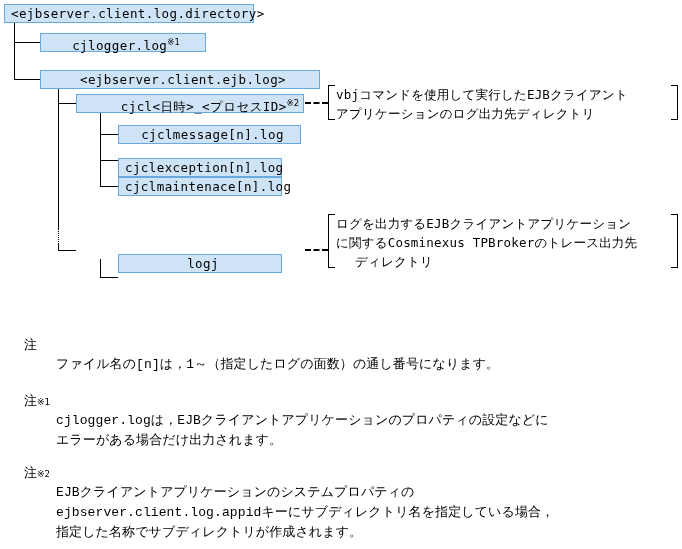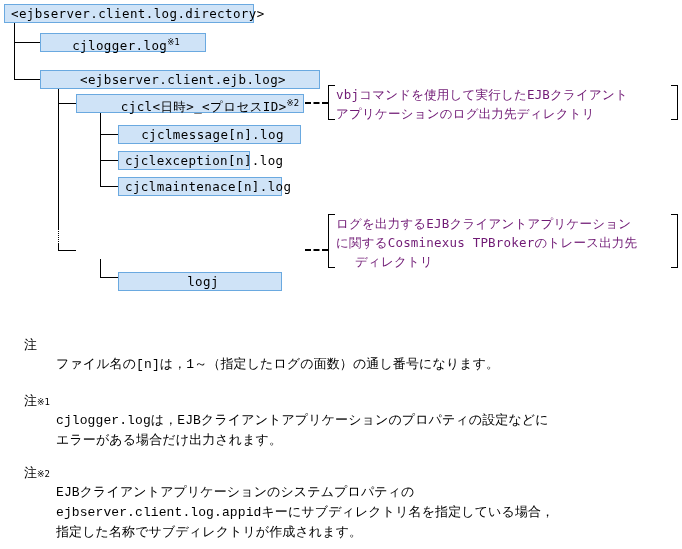--- a/index.html
+++ b/index.html
@@ -80,21 +80,21 @@
     border-left: none;
     border-right: 1px solid #000;
   }
   .annot {
     position: absolute;
     font-size: 12.5px;
     line-height: 19px;
     font-family: "DejaVu Sans Mono", "DejaVu Sans", monospace;
     letter-spacing: 0.2px;
     white-space: pre;
-    color: #701a75;
+    color: #000000;
   }
 
   
   #notes-section {
     position: absolute;
     left: 0;
     top: 322px;
     width: 682px;
   }
   .note-block {
@@ -159,30 +159,30 @@
   </div>
 
   <div class="node-box jp" style="left:76px; top:94px; width:228px;padding-left:40px;">
     <span>cjcl&lt;日時&gt;_&lt;プロセスID&gt;</span><span class="sup">※2</span>
   </div>
 
   <div class="node-box" style="left:118px; top:125px; width:183px;">
     <span>cjclmessage[n].log</span>
   </div>
 
-  <div class="node-box" style="left:118px; top:151px; width:132px;">
+  <div class="node-box" style="left:118px; top:158px; width:164px;">
     <span>cjclexception[n].log</span>
   </div>
 
   <div class="node-box" style="left:118px; top:177px; width:164px;">
     <span>cjclmaintenace[n].log</span>
   </div>
 
 
-  <div class="node-box" style="left:118px; top:272px; width:164px;">
+  <div class="node-box" style="left:118px; top:254px; width:164px;">
     <span>logj</span>
   </div>
 
   <div class="brace" style="left:328px; top:85px; height:35px;"></div>
   <div class="brace right" style="left:671px; top:85px; height:35px;"></div>
   <div class="annot" style="left:336px; top:85px;">vbjコマンドを使用して実行したEJBクライアント</div>
   <div class="annot" style="left:336px; top:104px;">アプリケーションのログ出力先ディレクトリ</div>
 
   <div class="brace" style="left:328px; top:214px; height:54px;"></div>
   <div class="brace right" style="left:671px; top:214px; height:54px;"></div>

